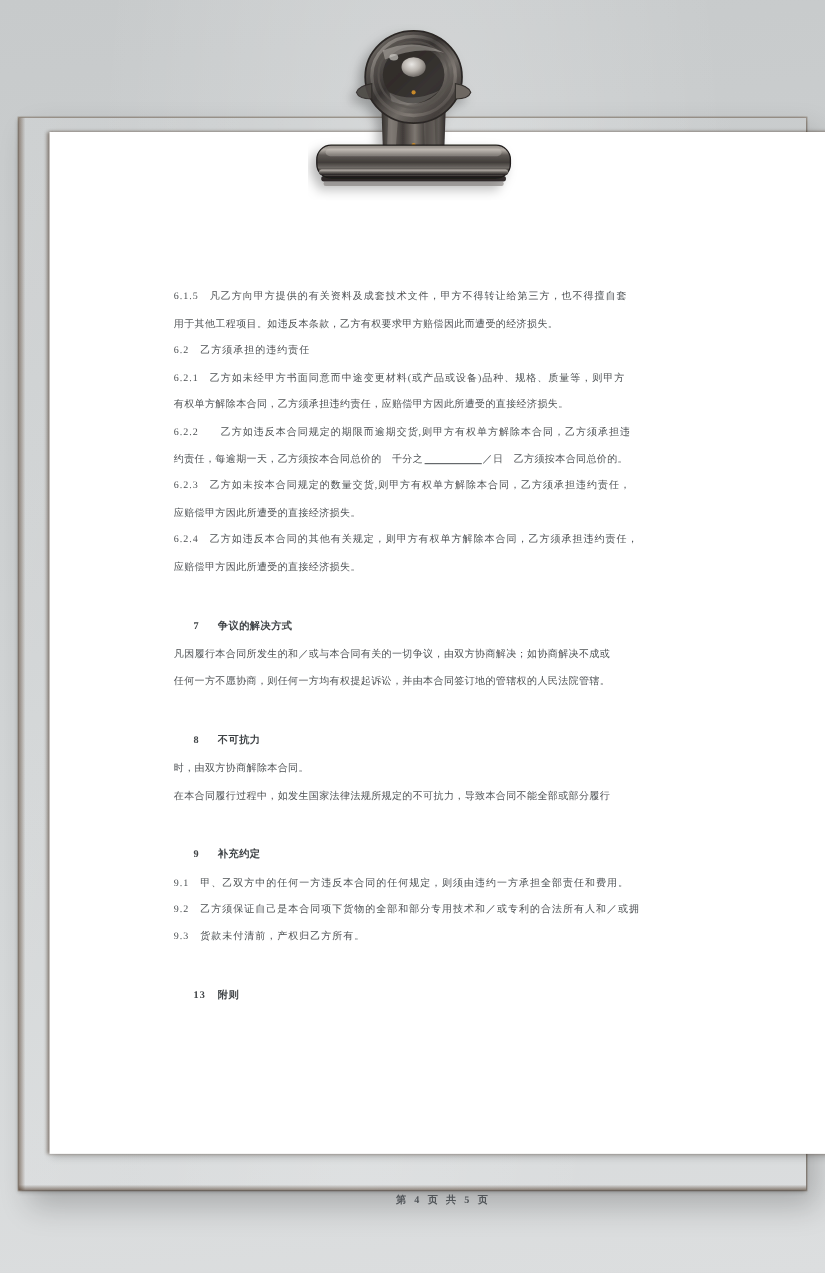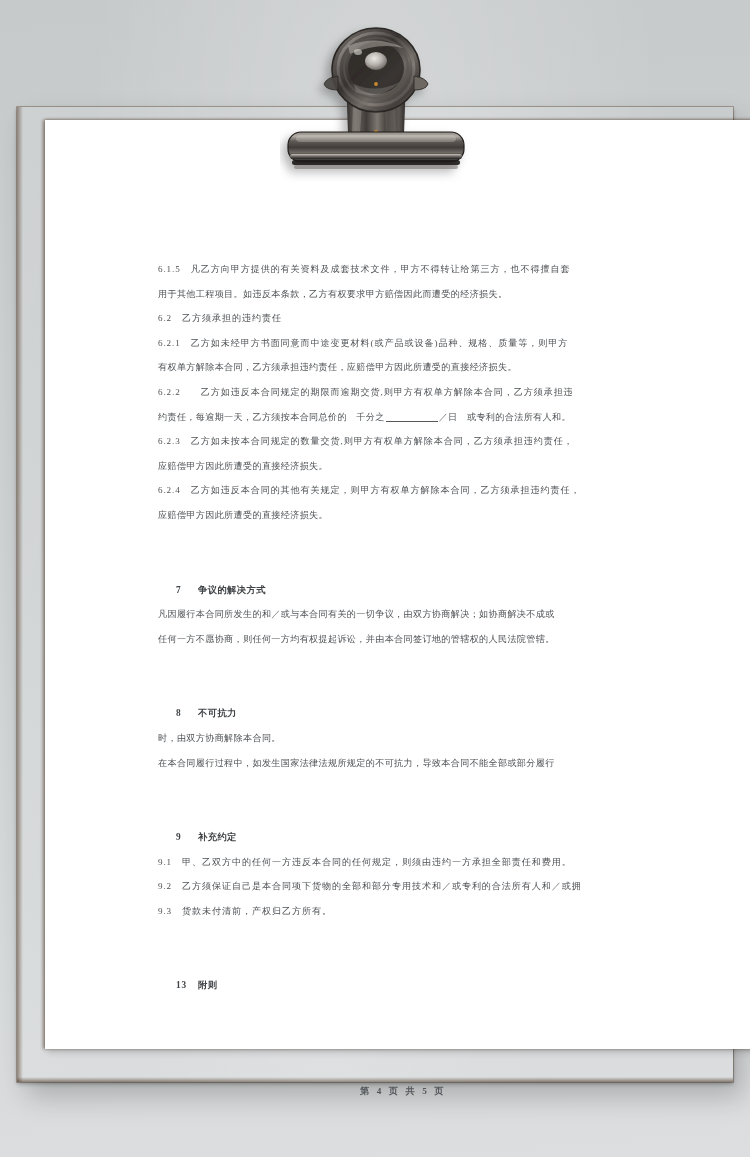--- a/index.html
+++ b/index.html
@@ -103,21 +103,20 @@
   }
 
   .heading {
     font-size: 9.3px;
     line-height: 24.6px;
     font-weight: bold;
     color: #3f4346;
     letter-spacing: 0.4px;
     padding-left: 18px;
     white-space: nowrap;
-    margin-top: 20px;
   }
   .heading .hnum {
     display: inline-block;
     min-width: 22px;
     letter-spacing: 0.9px;
   }
   .gap-lg { height: 30px; }
 
   .blank-fill {
     display: inline-block;
@@ -173,21 +172,21 @@
           <div class="line num">6.2　乙方须承担的违约责任</div>
         </div>
 
         <div>
           <div class="line num">6.2.1　乙方如未经甲方书面同意而中途变更材料(或产品或设备)品种、规格、质量等，则甲方</div>
           <div class="line">有权单方解除本合同，乙方须承担违约责任，应赔偿甲方因此所遭受的直接经济损失。</div>
         </div>
 
         <div>
           <div class="line num">6.2.2　　乙方如违反本合同规定的期限而逾期交货,则甲方有权单方解除本合同，乙方须承担违</div>
-          <div class="line"><span>约责任，每逾期一天，乙方须按本合同总价的　千分之</span><span class="blank-fill"></span><span>／日　或专利的合法所有人和。</span></div>
+          <div class="line"><span>约责任，每逾期一天，乙方须按本合同总价的　千分之</span><span class="blank-fill"></span><span>／日　乙方须按本合同总价的。</span></div>
         </div>
 
         <div>
           <div class="line num">6.2.3　乙方如未按本合同规定的数量交货,则甲方有权单方解除本合同，乙方须承担违约责任，</div>
           <div class="line">应赔偿甲方因此所遭受的直接经济损失。</div>
         </div>
 
         <div>
           <div class="line num">6.2.4　乙方如违反本合同的其他有关规定，则甲方有权单方解除本合同，乙方须承担违约责任，</div>
           <div class="line">应赔偿甲方因此所遭受的直接经济损失。</div>

